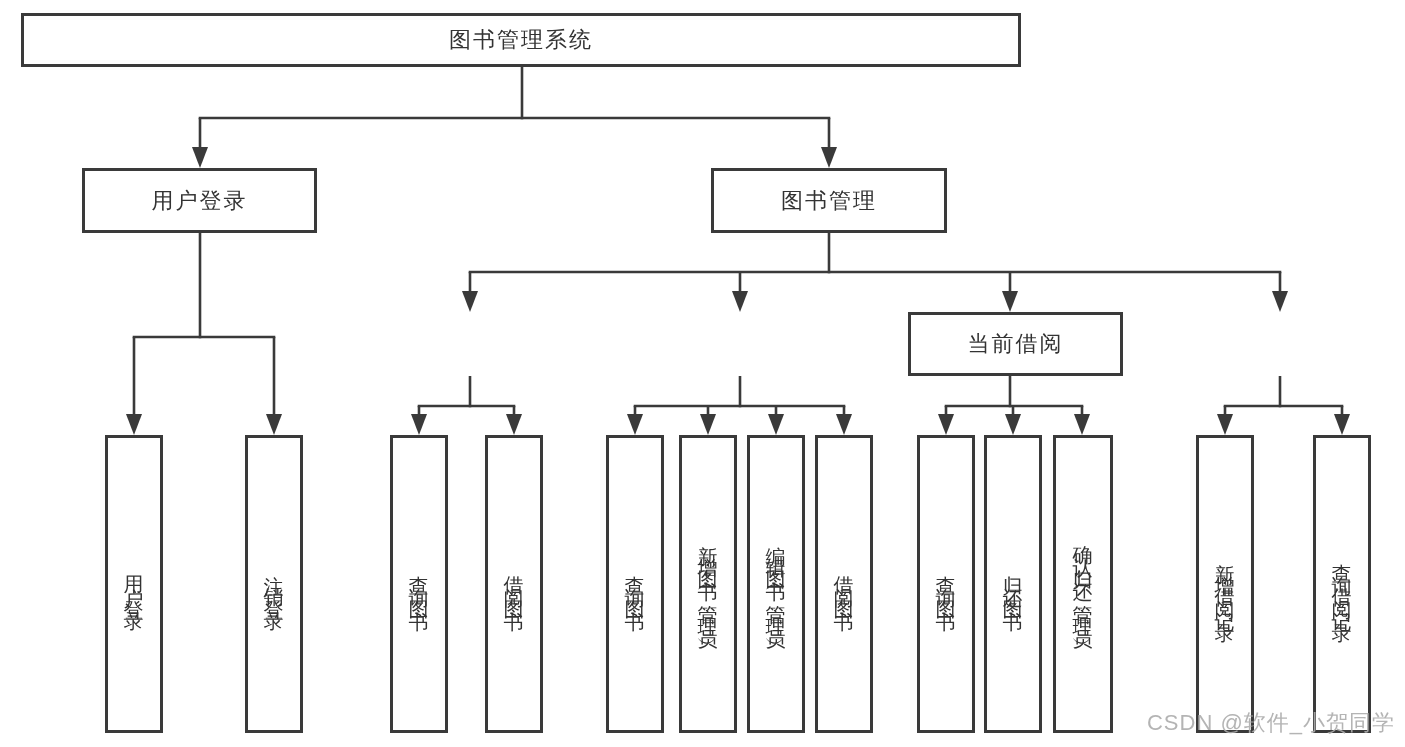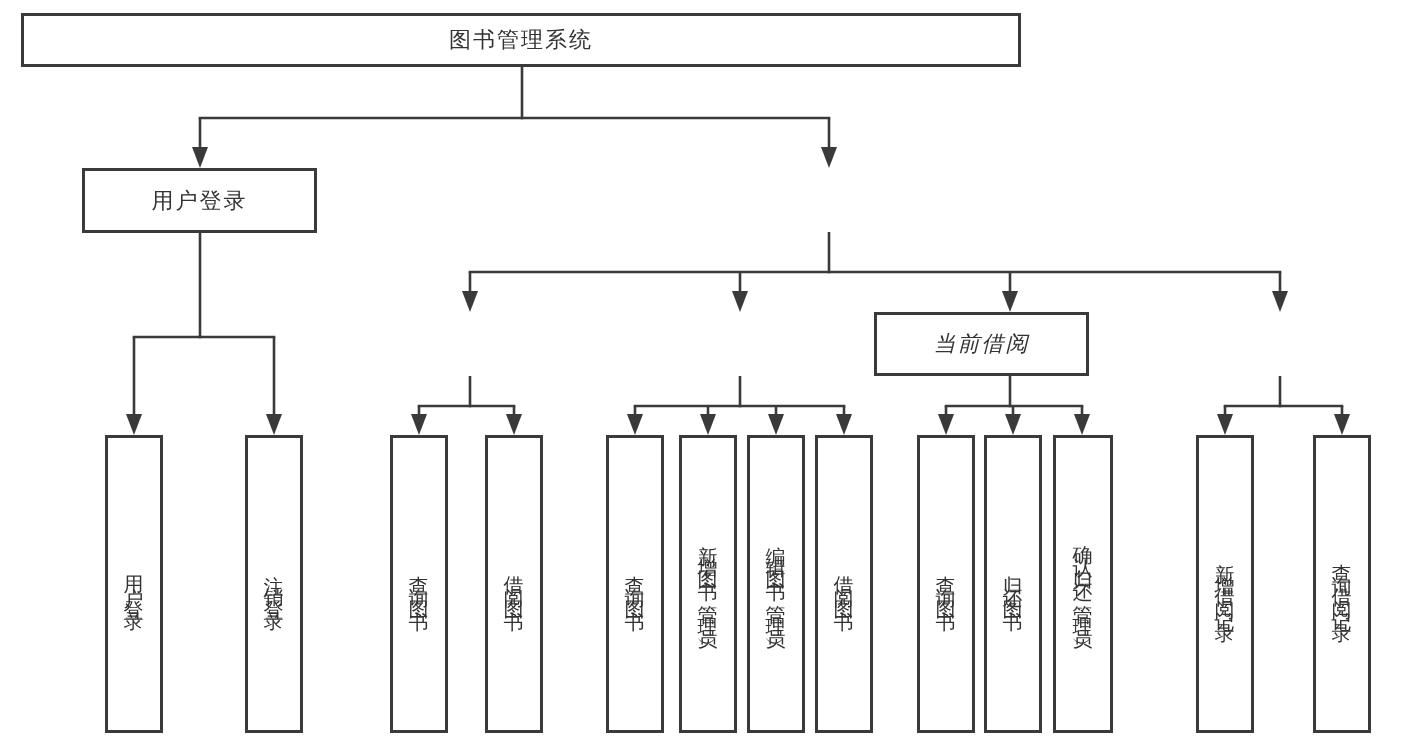--- a/index.html
+++ b/index.html
@@ -46,21 +46,21 @@
   }
   
   .n-root  { left: 21px;  top: 13px;  width: 1000px; height: 54px; }
   
   .n-user  { left: 82px;  top: 168px; width: 235px; height: 65px; }
   .n-mgmt  { left: 711px; top: 168px; width: 236px; height: 65px; }
   
   .lv3 { top: 312px; width: 215px; height: 64px; }
   .n-newbook { left: 362px; }
   .n-borrow  { left: 632px; }
-  .n-current { left: 874px; font-style: italic; }
+  .n-current { left: 908px; }
   .n-record  { left: 1172px; }
   
   .leaf { top: 435px; width: 58px; height: 298px; }
   .n-a1 { left: 105px; }
   .n-a2 { left: 245px; }
   .n-b1 { left: 390px; }
   .n-b2 { left: 485px; }
   .n-c1 { left: 606px; }
   .n-c2 { left: 679px; }
   .n-c3 { left: 747px; }
@@ -148,20 +148,21 @@
       <path d="M1005 414 L1021 414 L1013 435 Z"></path>
       <path d="M1074 414 L1090 414 L1082 435 Z"></path>
       <path d="M1217 414 L1233 414 L1225 435 Z"></path>
       <path d="M1334 414 L1350 414 L1342 435 Z"></path>
     </g>
   </svg>
 
   <div class="box hbox n-root">图书管理系统</div>
 
   <div class="box hbox n-user">用户登录</div>
+  <div class="box hbox n-mgmt">图书管理</div>
 
   <div class="box hbox lv3 n-current">当前借阅</div>
 
   <div class="box vbox leaf n-a1">用户登录</div>
   <div class="box vbox leaf n-a2">注销登录</div>
 
   <div class="box vbox leaf n-b1">查询图书</div>
   <div class="box vbox leaf n-b2">借阅图书</div>
 
   <div class="box vbox leaf n-c1">查询图书</div>
@@ -169,14 +170,15 @@
   <div class="box vbox leaf n-c3">编辑图书（管理员）</div>
   <div class="box vbox leaf n-c4">借阅图书</div>
 
   <div class="box vbox leaf n-d1">查询图书</div>
   <div class="box vbox leaf n-d2">归还图书</div>
   <div class="box vbox leaf n-d3">确认归还（管理员）</div>
 
   <div class="box vbox leaf n-e1">新增借阅记录</div>
   <div class="box vbox leaf n-e2">查询借阅记录</div>
 
+  <div id="watermark">CSDN @软件_小贺同学</div>
 
 </div>
 
 </body></html>

